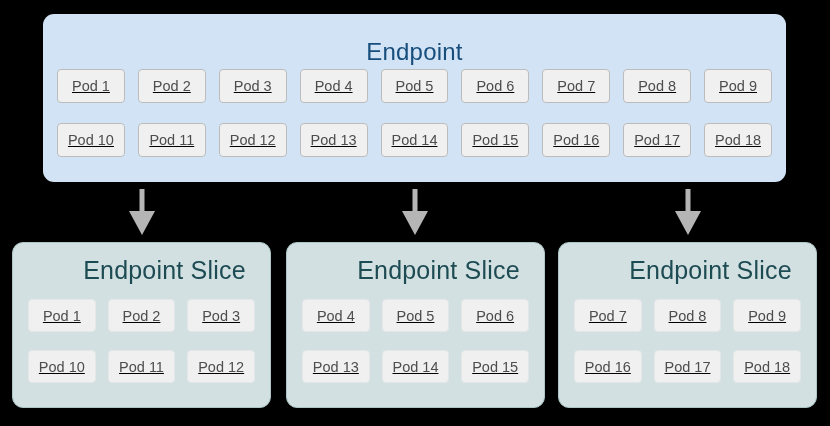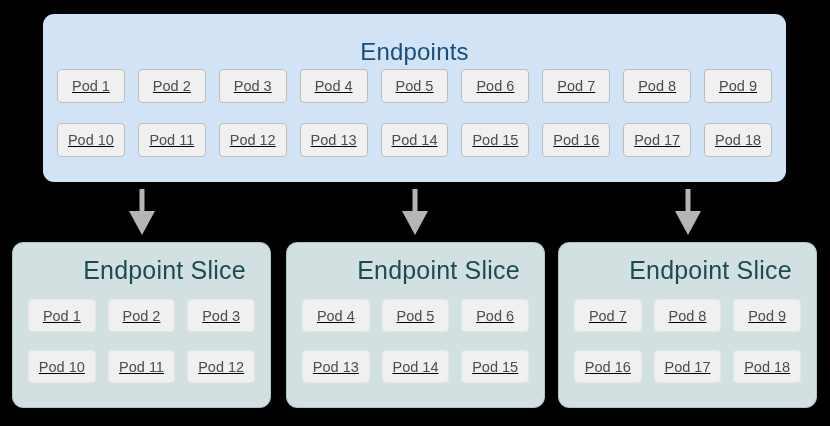--- a/index.html
+++ b/index.html
@@ -107,21 +107,21 @@
     height: 33px;
     border-color: var(--pod_border_slice);
   }
 </style>
 </head>
 <body>
 
 <div class="canvas">
 
   <section class="endpoints-box">
-    <h1 class="endpoints-title">Endpoints</h1>
+    <h1 class="endpoints-title">Endpoint</h1>
     <div class="pods pods-9">
         <div class="pod">Pod 1</div>
         <div class="pod">Pod 2</div>
         <div class="pod">Pod 3</div>
         <div class="pod">Pod 4</div>
         <div class="pod">Pod 5</div>
         <div class="pod">Pod 6</div>
         <div class="pod">Pod 7</div>
         <div class="pod">Pod 8</div>
         <div class="pod">Pod 9</div>

